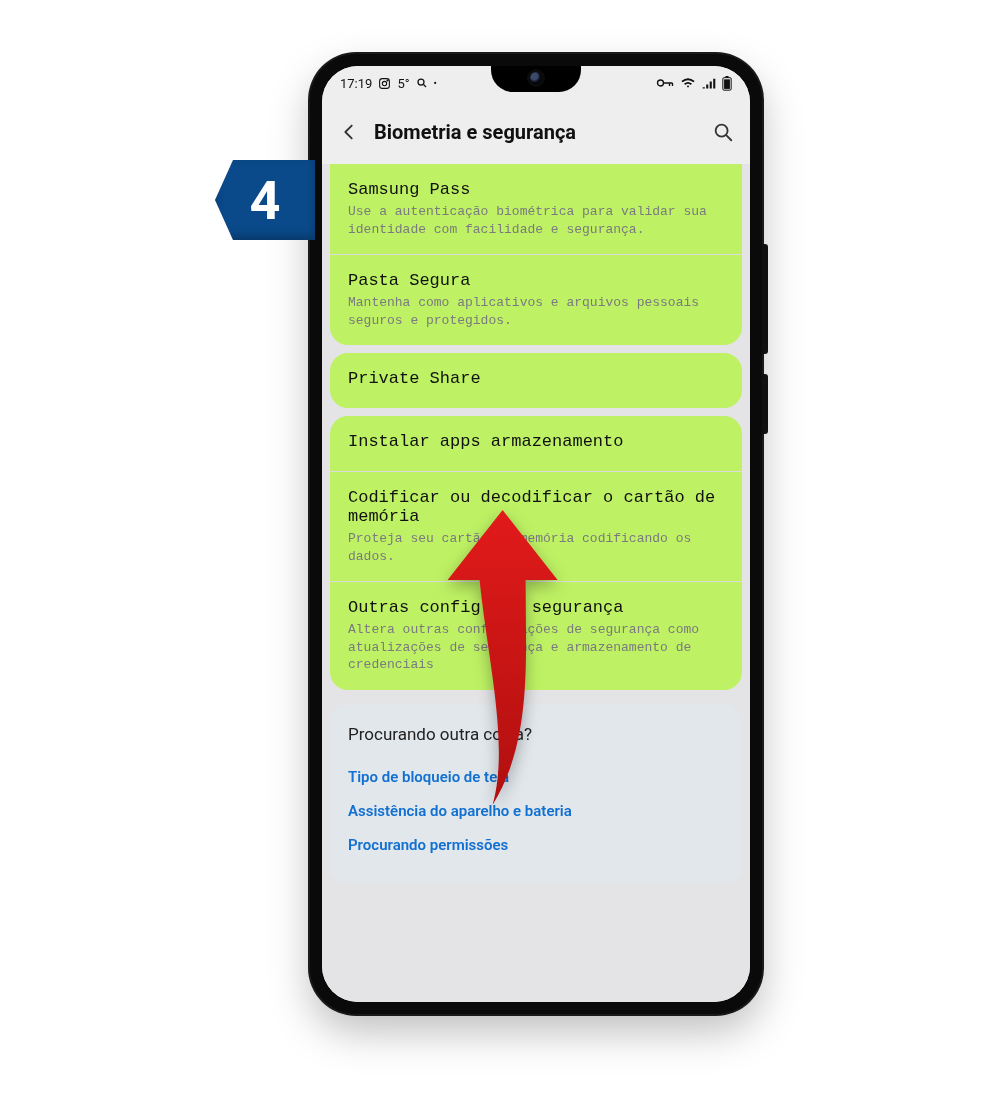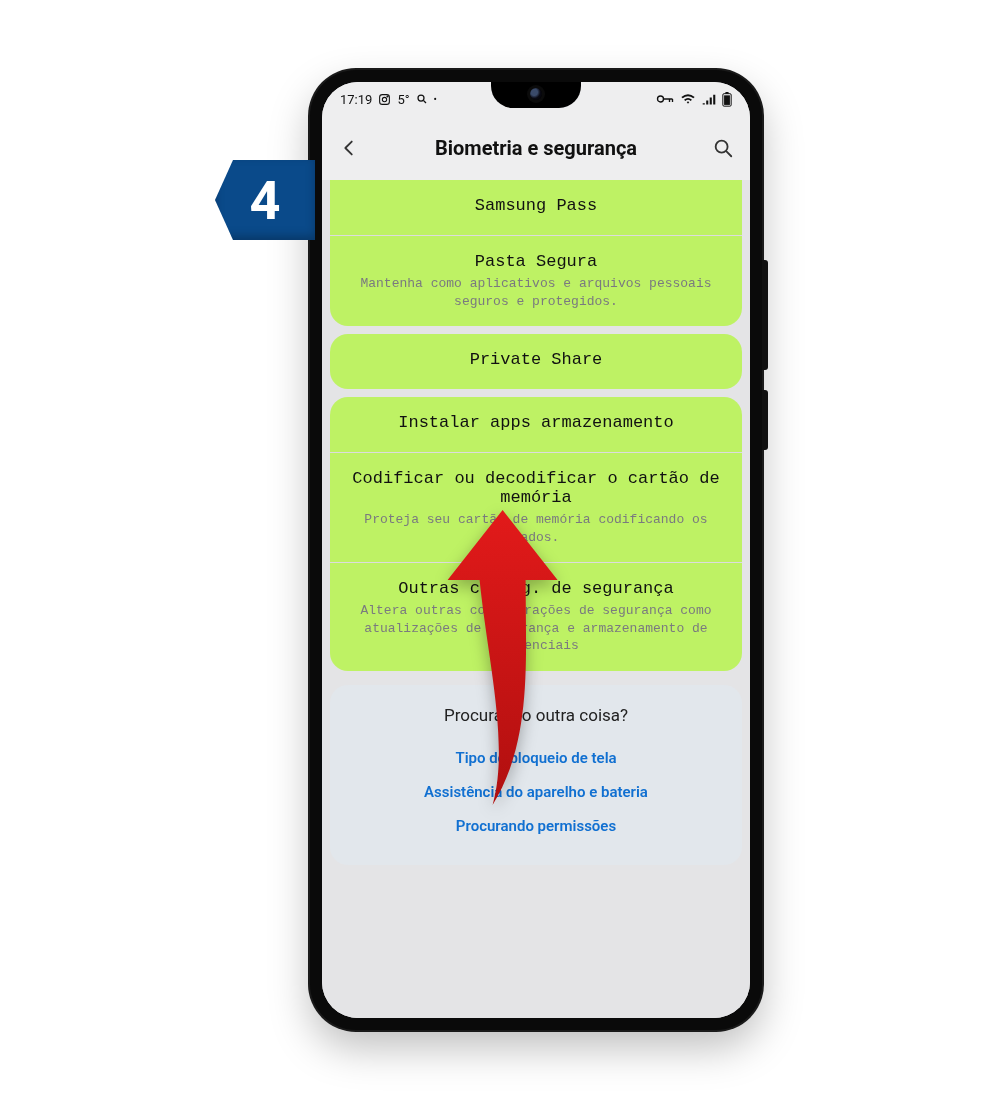--- a/index.html
+++ b/index.html
@@ -28,28 +28,27 @@
     font-weight: 700;
     clip-path: polygon(18px 0, 100% 0, 100% 100%, 18px 100%, 0 50%);
     box-shadow: inset 0 -4px 10px rgba(0,0,0,0.25);
     z-index: 1;
   }
 
   
   .phone {
     position: absolute;
     left: 310px;
-    top: 70px;
+    top: 54px;
     width: 452px;
     height: 960px;
     background: #0a0a0a;
     border-radius: 46px;
     padding: 12px;
     box-shadow: 0 0 0 2px #1a1a1a, 0 18px 40px rgba(0,0,0,0.25);
-    text-align: center;
   }
   .phone::before { 
     content: "";
     position: absolute;
     right: -6px;
     top: 190px;
     width: 6px;
     height: 110px;
     background: #101010;
     border-radius: 0 3px 3px 0;
@@ -111,20 +110,21 @@
   .status-right { display: flex; align-items: center; gap: 6px; }
   .status-right svg, .status-left svg { display: block; }
 
   
   .app-header {
     height: 64px;
     display: flex;
     align-items: center;
     padding: 0 16px;
     background: #eeeeef;
+    gap: 14px;
   }
   .app-header .title { font-size: 20px; font-weight: 700; color: #111; flex: 1; }
   .back-icon, .search-icon { width: 22px; height: 22px; color: #444; cursor: pointer; }
 
   
   .content {
     background: #e4e4e6;
     height: calc(100% - 98px);
     overflow: hidden;
     padding: 0;
@@ -232,20 +232,21 @@
           <circle cx="10.5" cy="10.5" r="6.5"></circle>
           <line x1="16" y1="16" x2="21" y2="21"></line>
         </svg>
     </div>
 
     <div class="content">
 
       <div class="group">
         <div class="item">
           <div class="item-title">Samsung Pass</div>
+          <div class="item-sub">Use a autenticação biométrica para validar sua identidade com facilidade e segurança.</div>
         </div>
         <div class="item">
           <div class="item-title">Pasta Segura</div>
           <div class="item-sub">Mantenha como aplicativos e arquivos pessoais seguros e protegidos.</div>
         </div>
       </div>
 
       <div class="group">
         <div class="item">
           <div class="item-title">Private Share</div>

